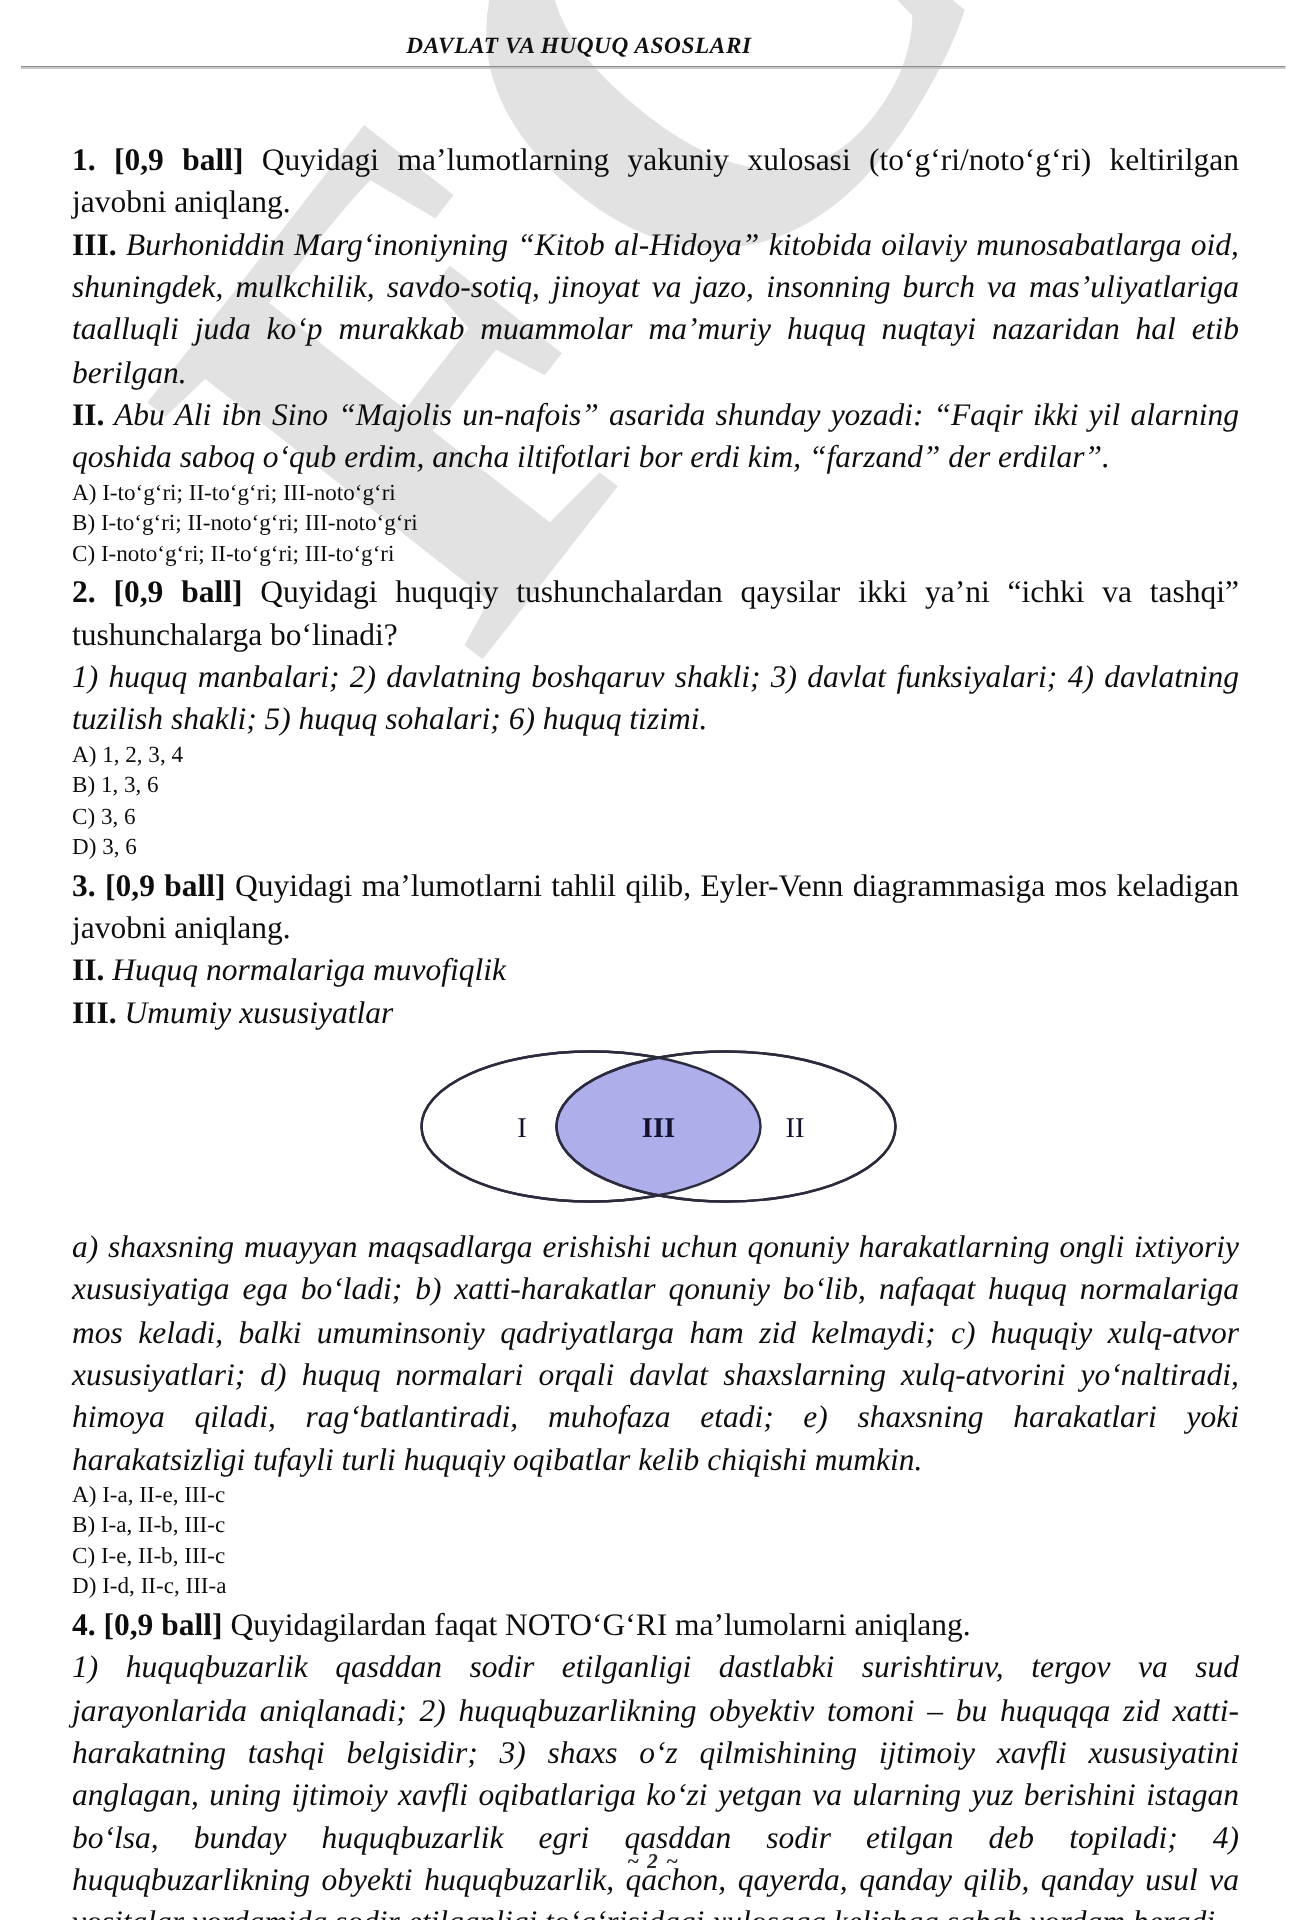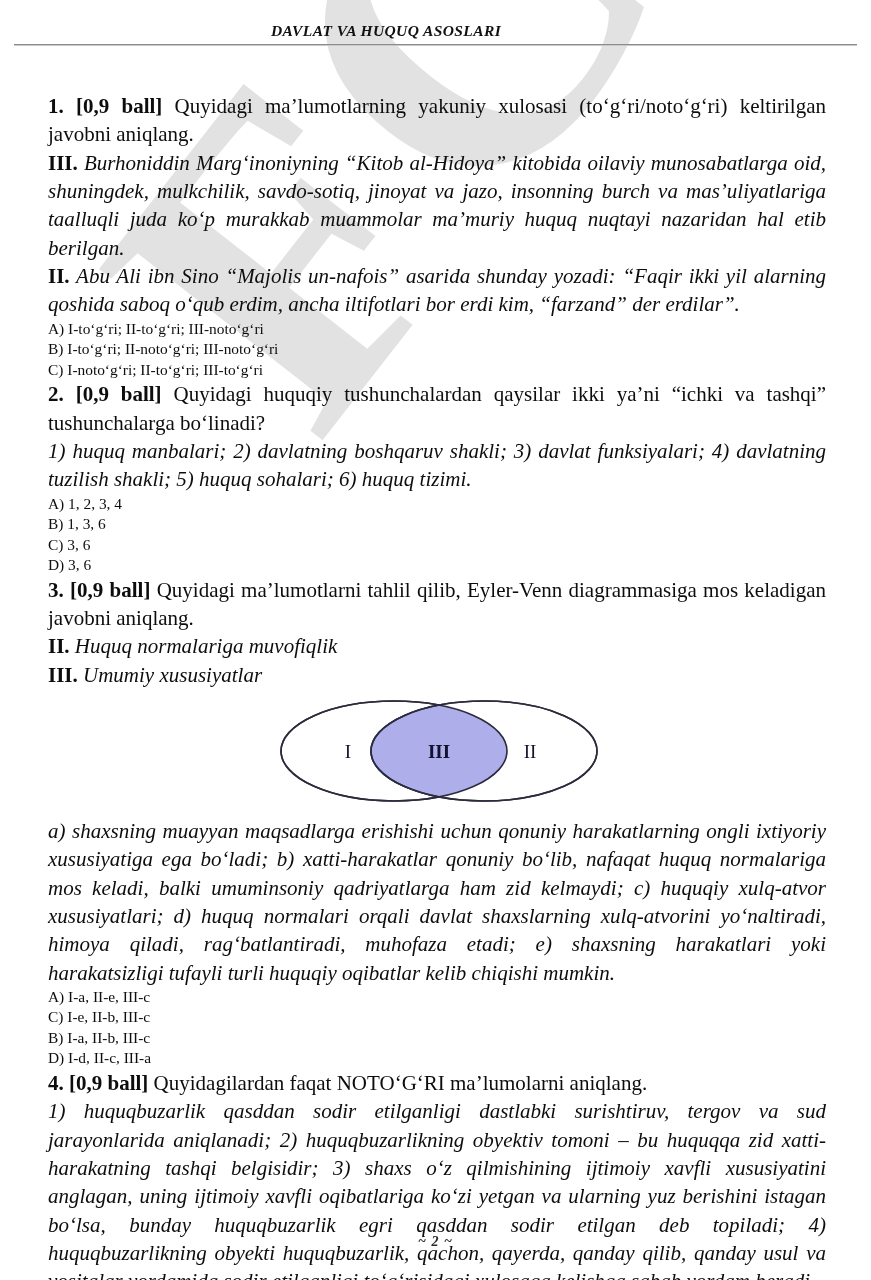--- a/index.html
+++ b/index.html
@@ -257,26 +257,26 @@
       </svg>
     </div>
 
     <p class="q ital">a) shaxsning muayyan maqsadlarga erishishi uchun qonuniy harakatlarning ongli ixtiyoriy xususiyatiga ega bo‘ladi; b) xatti-harakatlar qonuniy bo‘lib, nafaqat huquq normalariga mos keladi, balki umuminsoniy qadriyatlarga ham zid kelmaydi; c) huquqiy xulq-atvor xususiyatlari; d) huquq normalari orqali davlat shaxslarning xulq-atvorini yo‘naltiradi, himoya qiladi, rag‘batlantiradi, muhofaza etadi; e) shaxsning harakatlari yoki harakatsizligi tufayli turli huquqiy oqibatlar kelib chiqishi mumkin.</p>
 
     <p class="opt">
       <span class="opt-letter">A)</span>
       <span>I-a, II-e, III-c</span>
     </p>
     <p class="opt">
+      <span class="opt-letter">B)</span>
+      <span>I-a, II-b, III-c</span>
+    </p>
+    <p class="opt">
       <span class="opt-letter">C)</span>
       <span>I-e, II-b, III-c</span>
-    </p>
-    <p class="opt">
-      <span class="opt-letter">B)</span>
-      <span>I-a, II-b, III-c</span>
     </p>
     <p class="opt">
       <span class="opt-letter">D)</span>
       <span>I-d, II-c, III-a</span>
     </p>
 
     <p class="q">
       <span class="qnum">4.</span>
       <span class="qnum">[0,9 ball]</span>
       <span>Quyidagilardan faqat NOTO‘G‘RI ma’lumolarni aniqlang.</span>

